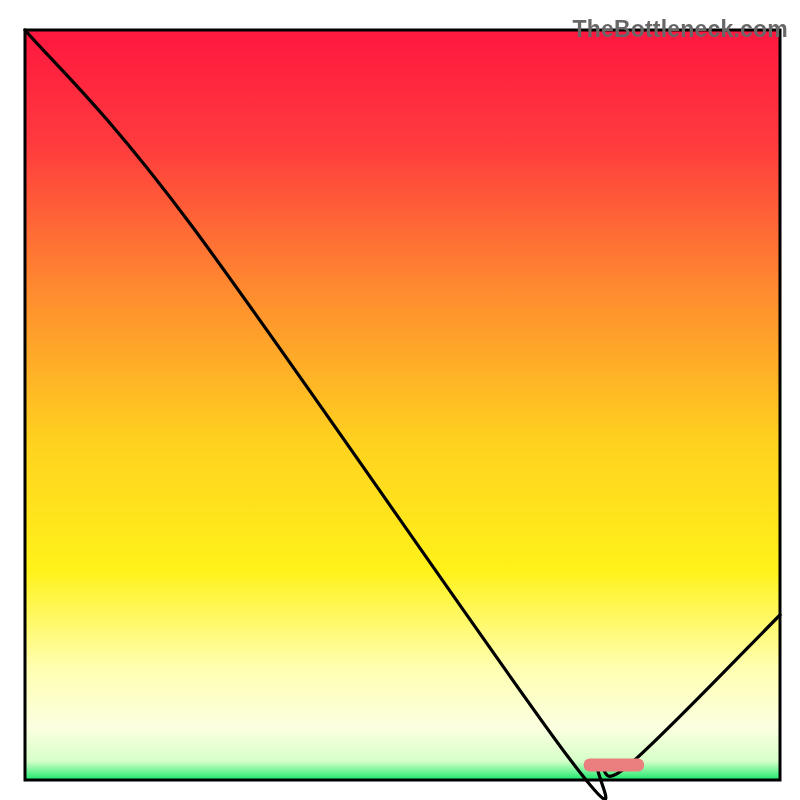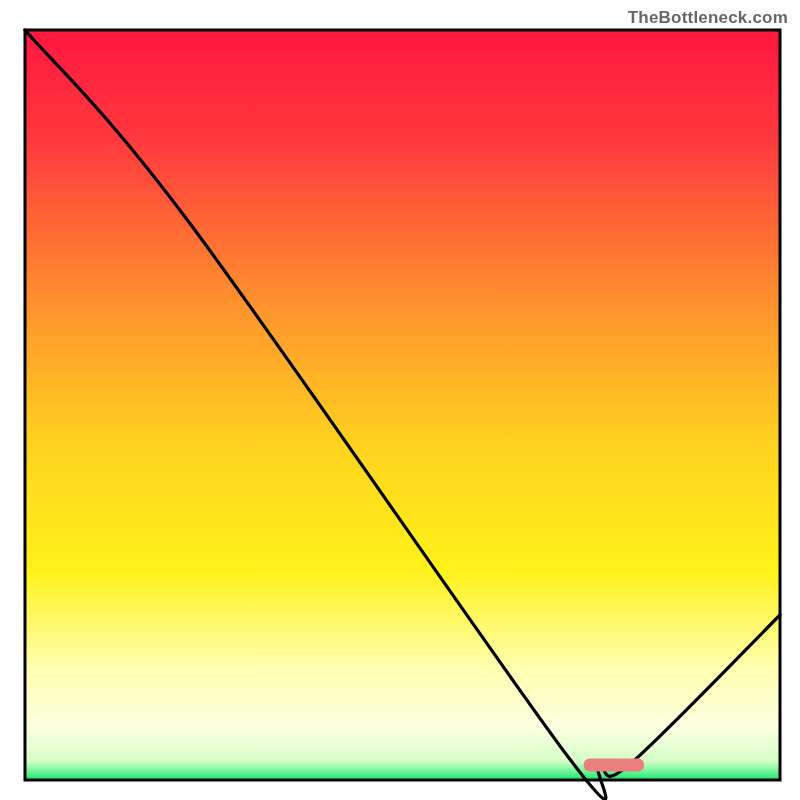--- a/index.html
+++ b/index.html
@@ -10,23 +10,23 @@
     background: #ffffff;
     font-family: Arial, Helvetica, sans-serif;
   }
   .wrap {
     position: relative;
     width: 800px;
     height: 800px;
   }
   .watermark {
     position: absolute;
-    top: 8px;
+    top: 16px;
     right: 12px;
-    font-size: 17px;
+    font-size: 23px;
     font-weight: 600;
     color: #676767;
     letter-spacing: 0.2px;
   }
   svg {
     display: block;
   }
 </style>
 </head>
 <body>

